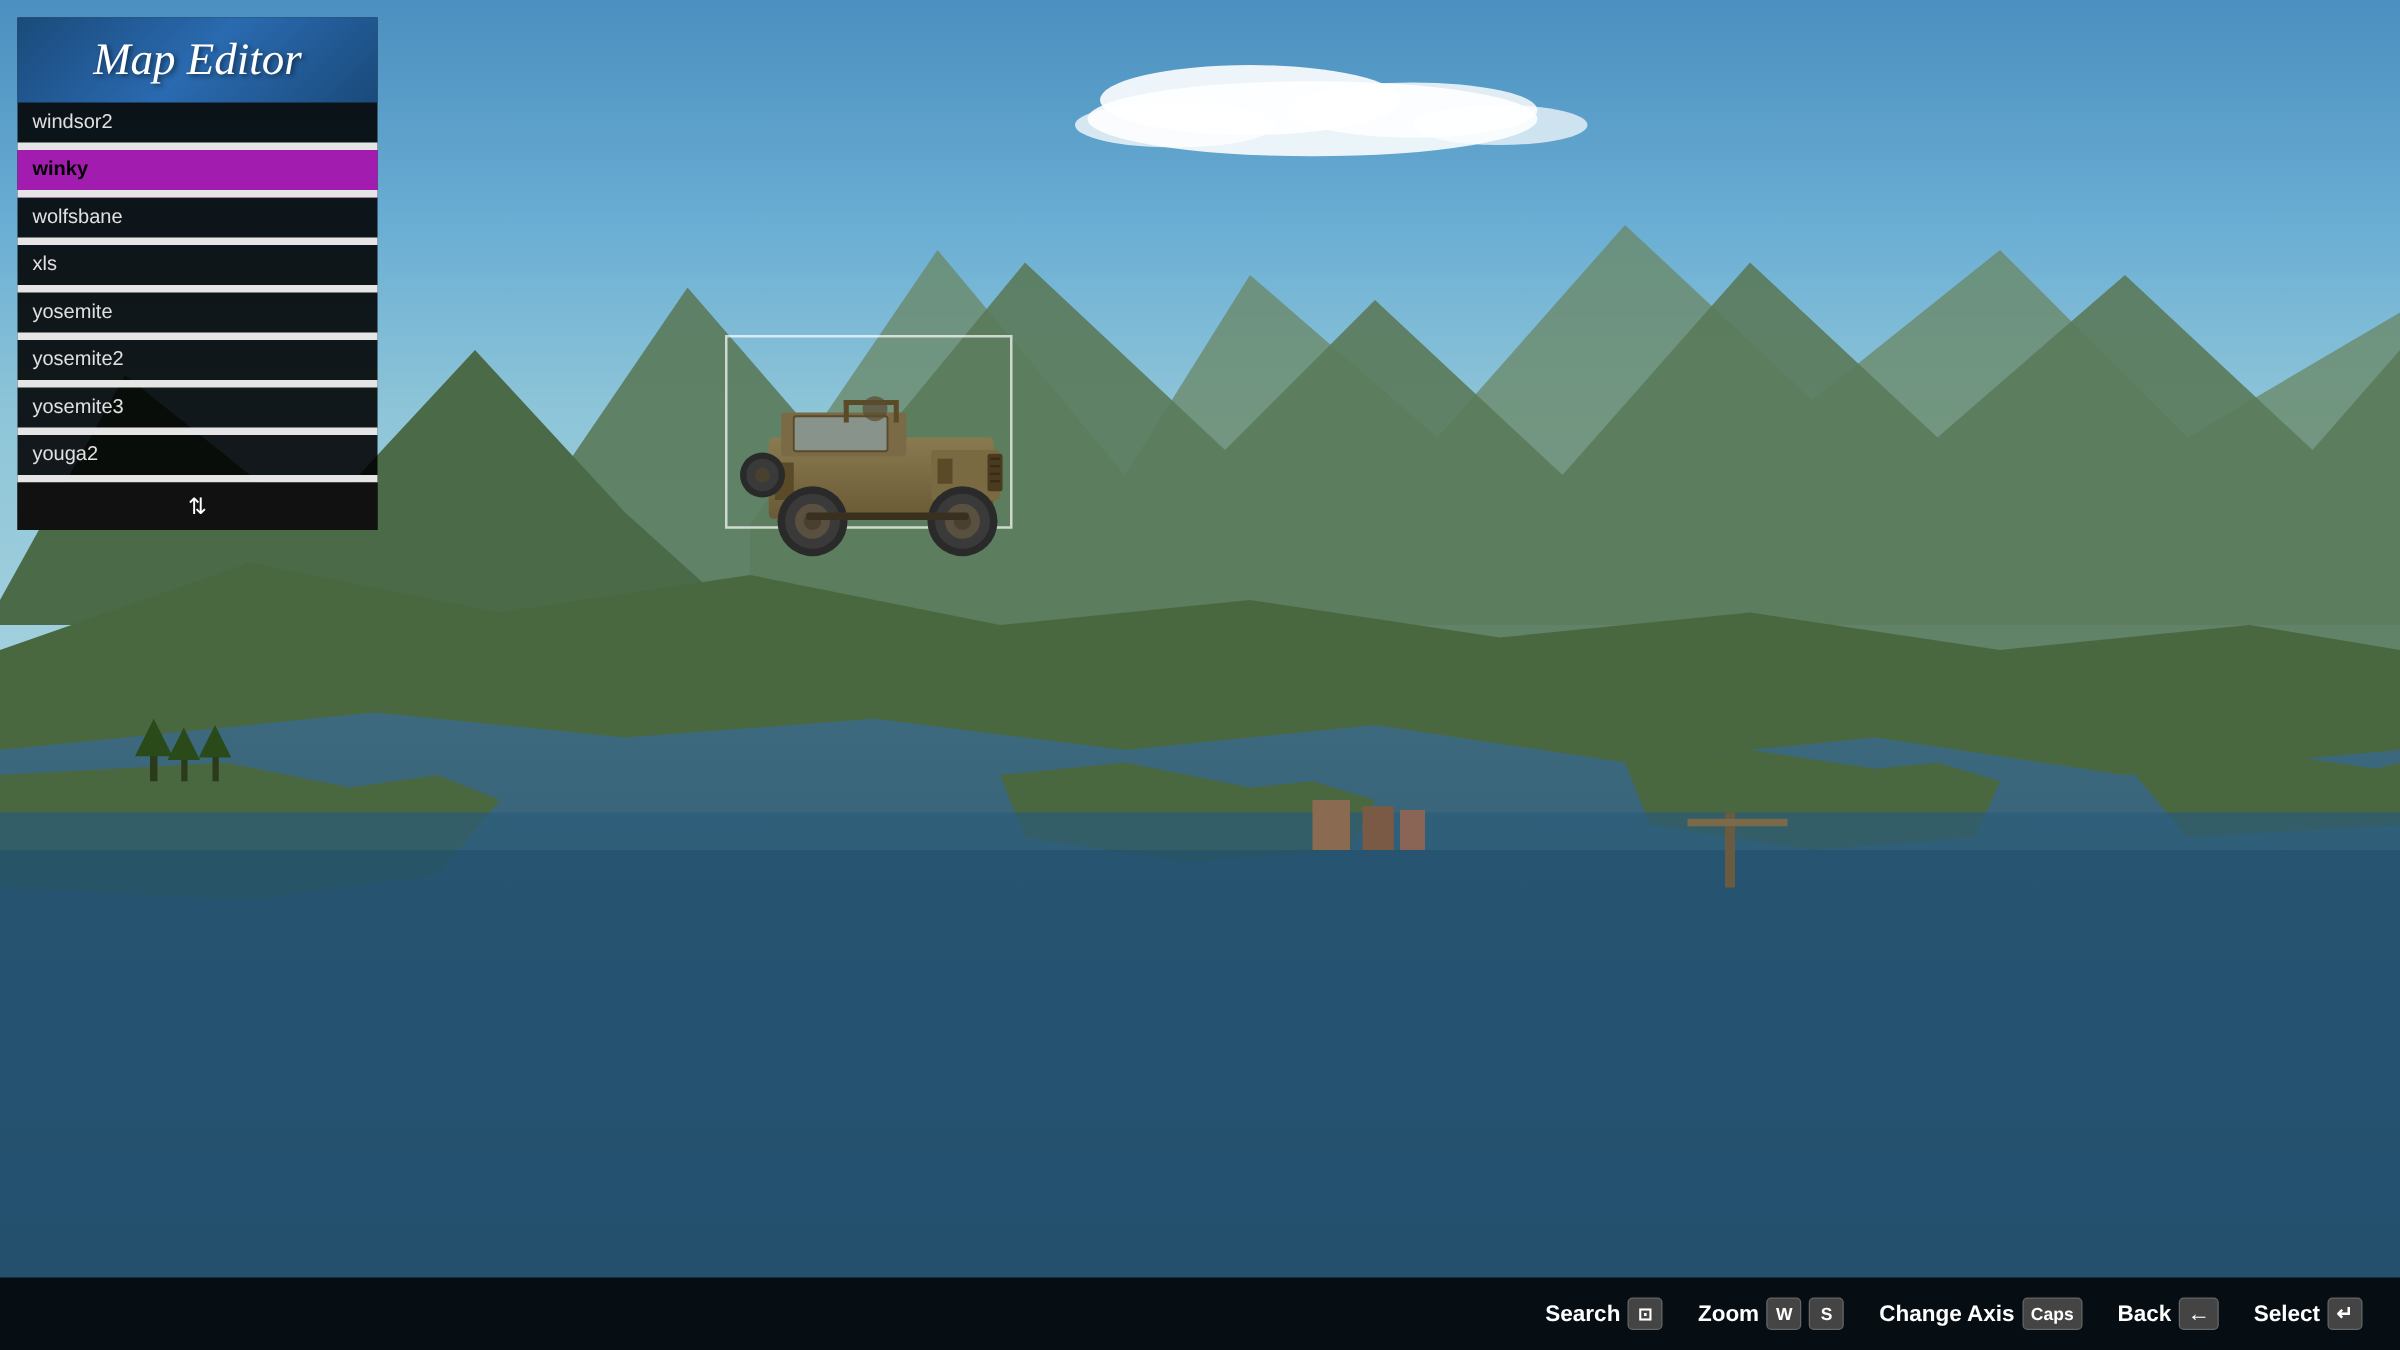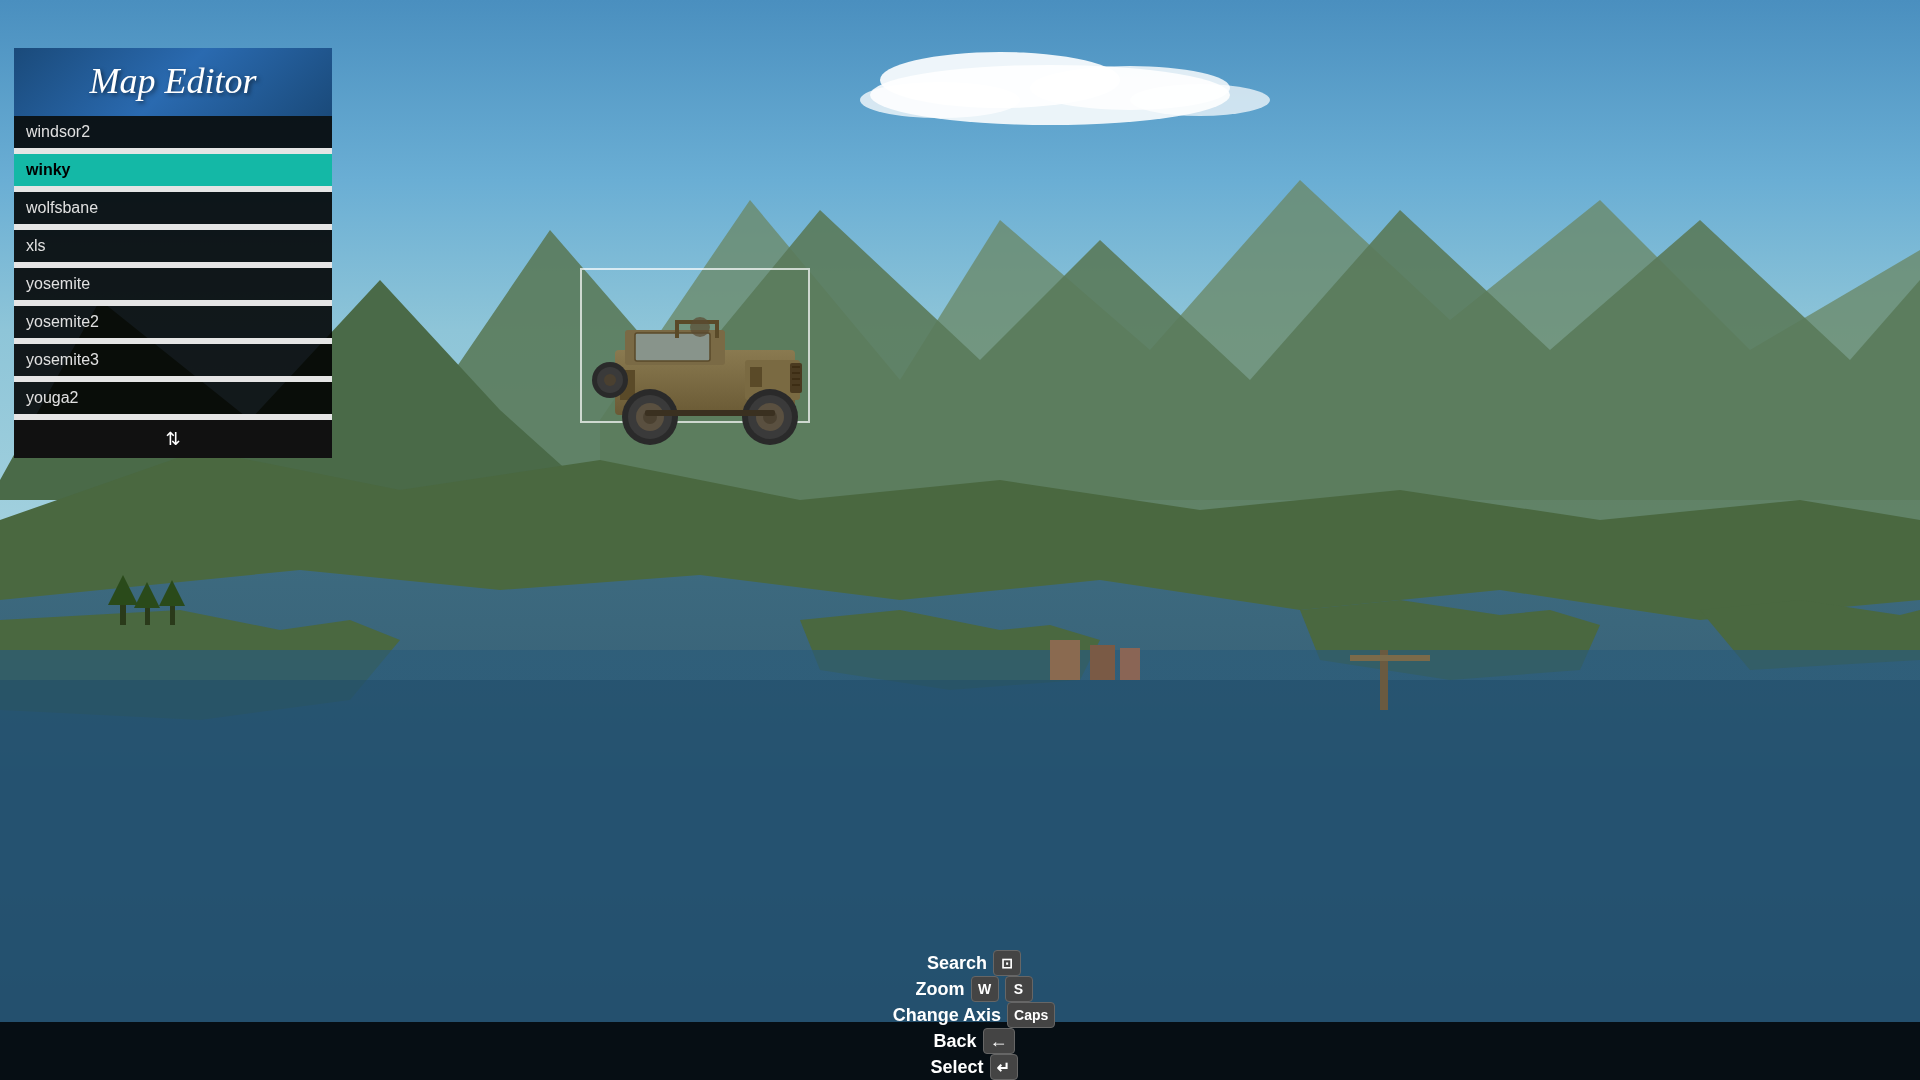--- a/index.html
+++ b/index.html
@@ -32,23 +32,22 @@
         #3a6a7a 88%,
         #2a5a6a 100%
       );
     }
 
     
     #sidebar {
       position: absolute;
       top: 14px;
       left: 14px;
-      width: 318px;
+      width: 288px;
       background: rgba(0,0,0,0.88);
-      margin-top: 34px;
     }
 
     #sidebar-title {
       background: linear-gradient(135deg, #1a4a7a 0%, #2a6ab0 50%, #1a4a7a 100%);
       padding: 12px 18px 14px;
       text-align: center;
     }
 
     #sidebar-title h1 {
       font-family: 'Georgia', serif;
@@ -87,21 +86,21 @@
 
     #vehicle-list li {
       padding: 7px 12px;
       color: #e0e0e0;
       font-size: 16px;
       cursor: pointer;
       border-bottom: 6px solid #e5e5e5;
     }
 
     #vehicle-list li.selected {
-      background: #14b8a6;
+      background: #a21caf;
       color: #000;
       font-weight: bold;
     }
 
     #scroll-arrows {
       display: flex;
       justify-content: center;
       align-items: center;
       padding: 8px;
       background: #111;
@@ -134,21 +133,20 @@
       bottom: 0;
       left: 0;
       right: 0;
       height: 58px;
       background: rgba(0,0,0,0.82);
       display: flex;
       align-items: center;
       justify-content: flex-end;
       padding: 0 30px;
       gap: 0;
-      flex-direction: column;
     }
 
     .hud-item {
       display: flex;
       align-items: center;
       gap: 6px;
       margin-left: 28px;
     }
 
     .hud-label {

